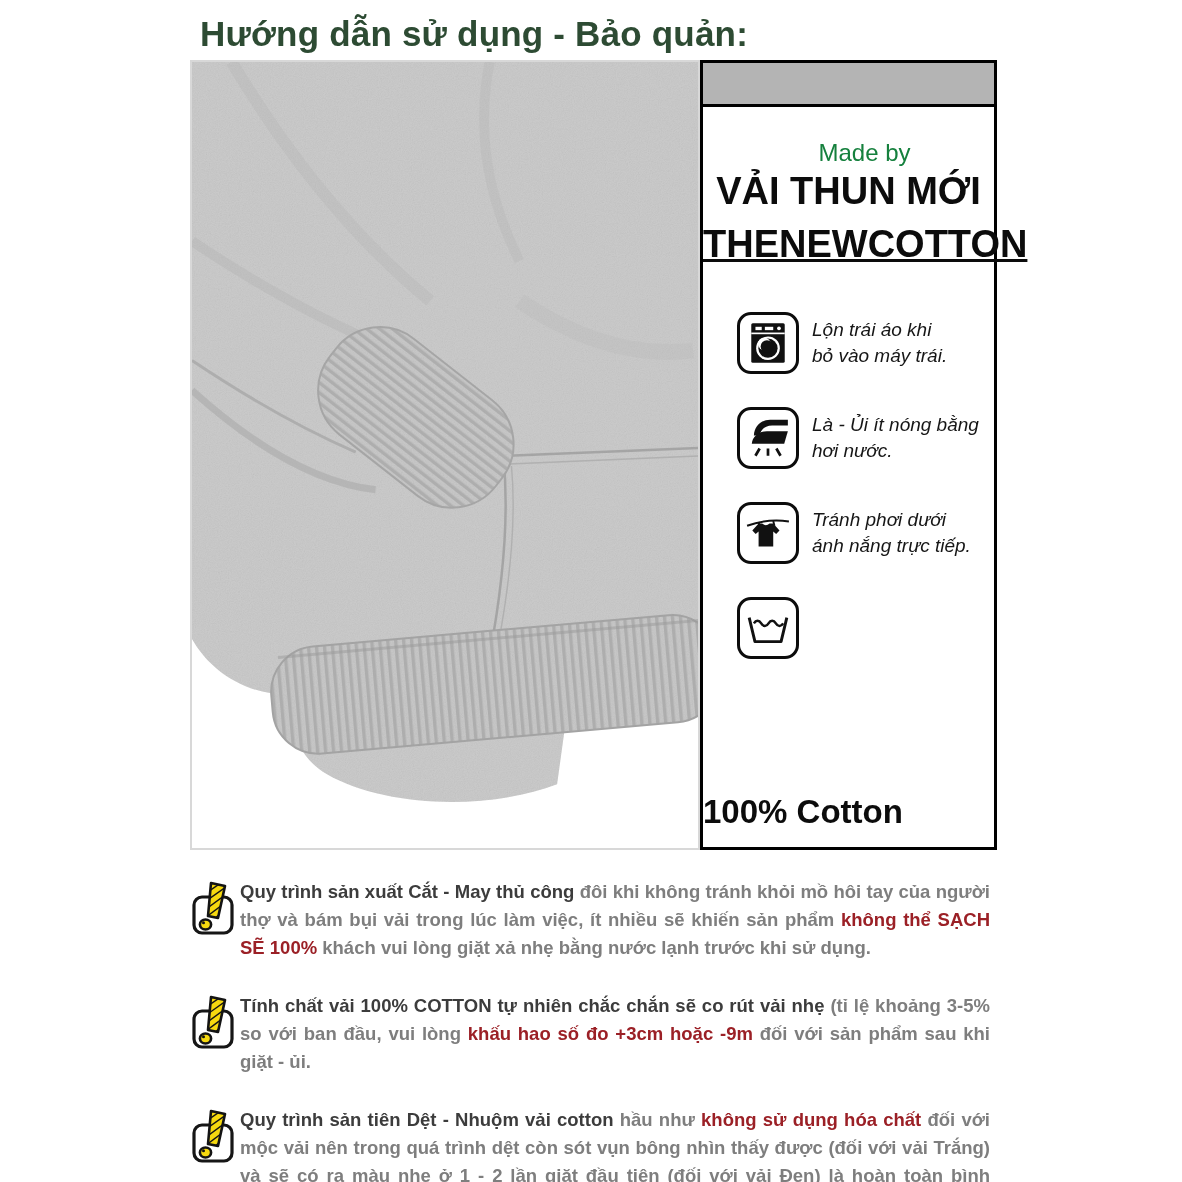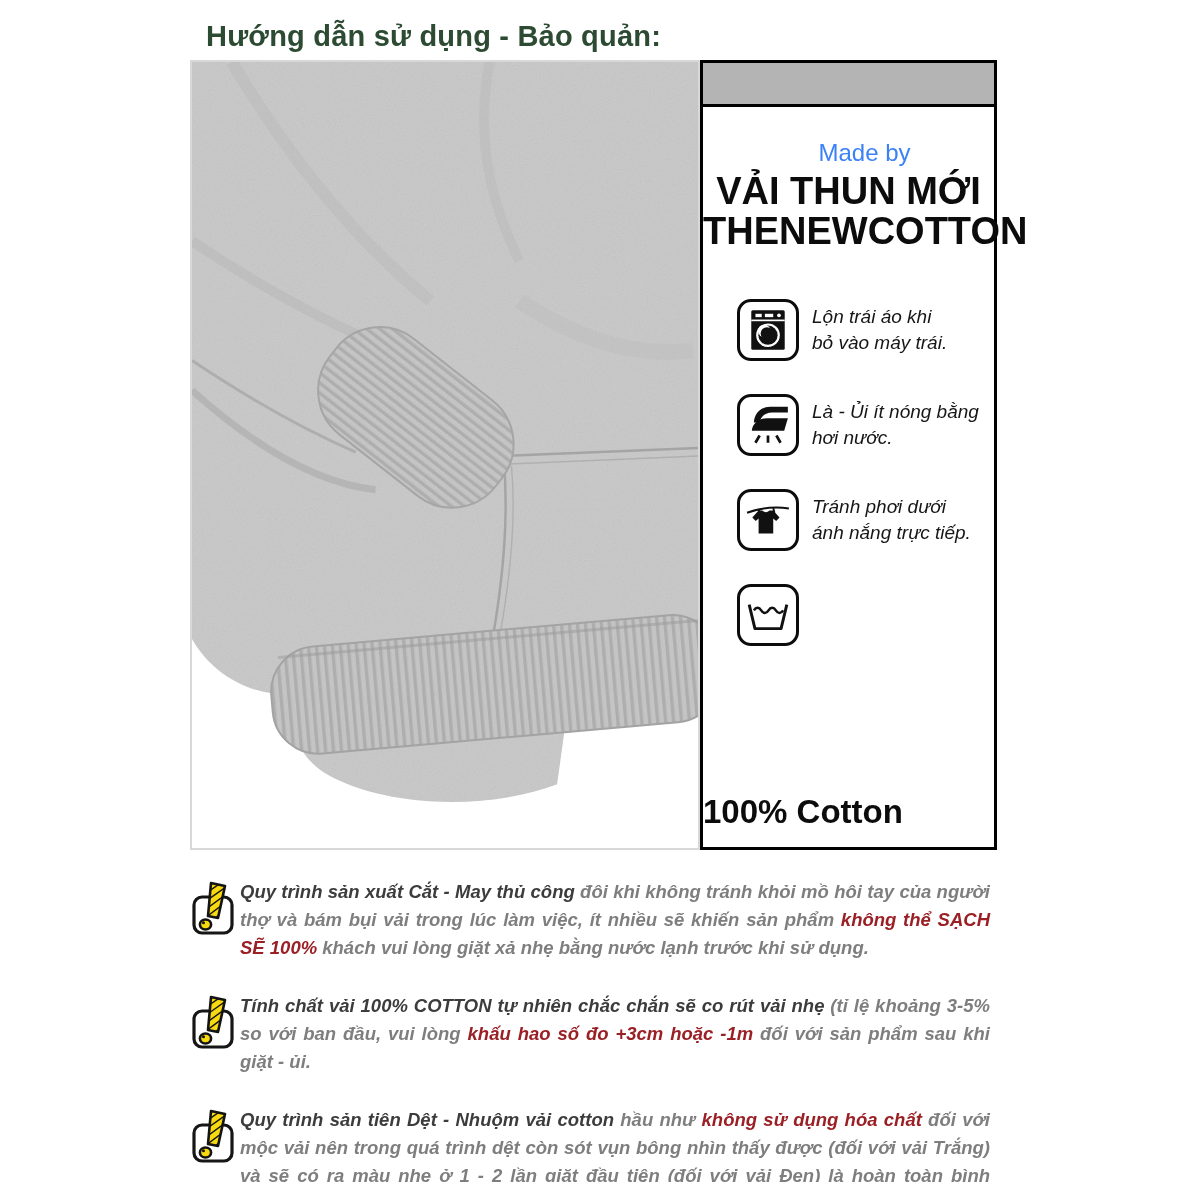--- a/index.html
+++ b/index.html
@@ -2,57 +2,57 @@
 <html><head>
 <meta charset="utf-8">
 <style>
   html,body{margin:0;padding:0;}
   body{
     width:1182px;height:1182px;position:relative;background:#ffffff;
     font-family:"Liberation Sans", sans-serif;overflow:hidden;
   }
   
   .page-title{
-    position:absolute;left:190px;top:4px;margin:16px;
-    font-size:29px;font-weight:bold;color:#2d4b33;letter-spacing:.2px;
+    position:absolute;left:190px;top:4px;margin:10px;
+    font-size:35px;font-weight:bold;color:#2d4b33;letter-spacing:.2px;
   }
   
   .photo{
     position:absolute;left:190px;top:60px;width:510px;height:790px;
     box-sizing:border-box;border:2px solid #d8d8d8;background:#fff;
   }
   .photo svg{display:block;width:100%;height:100%;}
   .label-panel{
     position:absolute;left:700px;top:60px;width:297px;height:790px;
     box-sizing:border-box;border:3px solid #000;background:#fff;
   }
   .label-bar{height:41px;background:#b4b4b4;border-bottom:3px solid #000;}
-  .made-by{margin-top:32px;text-align:center;font-size:24px;color:#3b82f6;margin-left:32px;}
+  .made-by{margin-top:32px;text-align:center;font-size:24px;color:#15803d;margin-left:32px;}
   .brand{margin-top:4px;text-align:center;font-size:38px;line-height:40px;font-weight:bold;color:#0c0c0c;}
-  .brand + .brand{margin-top:0;}
+  .brand + .brand{margin-top:13px;text-decoration:underline;}
   .care-list{margin-top:48px;}
   .care-row{display:flex;align-items:center;padding-left:34px;margin-bottom:33px;height:62px;}
   .care-icon{
     flex:none;width:62px;height:62px;box-sizing:border-box;border:3px solid #0c0c0c;
     border-radius:14px;display:flex;align-items:center;justify-content:center;background:#fff;
   }
   .care-icon svg{width:46px;height:46px;}
   .care-text{margin-left:13px;font-style:italic;font-size:19px;line-height:26px;color:#161616;}
   .care-line{white-space:nowrap;}
   .material{
     position:absolute;bottom:16px;left:0;width:100%;text-align:left;
     font-size:33px;font-weight:bold;color:#0c0c0c;
   }
   
   .notes{position:absolute;left:190px;top:878px;width:800px;}
   .note{display:flex;margin-bottom:30px;}
   .note-icon{flex:none;width:50px;padding-top:2px;}
   .note-icon svg{width:46px;height:58px;overflow:visible;}
   .note-text{
-    margin:0;flex:1;font-size:18.5px;line-height:28px;font-weight:bold;font-style:italic;
+    margin:0;flex:1;font-size:18.5px;line-height:28px;font-weight:bold;
     text-align:justify;color:#7e7e7e;
   }
   .seg-dark{color:#3c3c3c;}
   .seg-gray{color:#7e7e7e;}
   .seg-red{color:#9b2026;}
   .sprite{position:absolute;width:0;height:0;overflow:hidden;}
 </style>
 </head>
 <body>
 
@@ -217,21 +217,21 @@
       <p class="note-text">
         <span class="seg-dark">Quy trình sản xuất Cắt - May thủ công </span><span class="seg-gray">đôi khi không tránh khỏi mồ hôi tay của người thợ và bám bụi vải trong lúc làm việc, ít nhiều sẽ khiến sản phẩm </span><span class="seg-red">không thể SẠCH SẼ 100% </span><span class="seg-gray">khách vui lòng giặt xả nhẹ bằng nước lạnh trước khi sử dụng.</span>
       </p>
     </div>
 
     <div class="note">
       <div class="note-icon"><svg>
             <use href="#icon-exclaim"></use>
           </svg></div>
       <p class="note-text">
-        <span class="seg-dark">Tính chất vải 100% COTTON tự nhiên chắc chắn sẽ co rút vải nhẹ </span><span class="seg-gray">(tỉ lệ khoảng 3-5% so với ban đầu, vui lòng </span><span class="seg-red">khấu hao số đo +3cm hoặc -1m </span><span class="seg-gray">đối với sản phẩm sau khi giặt - ủi.</span>
+        <span class="seg-dark">Tính chất vải 100% COTTON tự nhiên chắc chắn sẽ co rút vải nhẹ </span><span class="seg-gray">(tỉ lệ khoảng 3-5% so với ban đầu, vui lòng </span><span class="seg-red">khấu hao số đo +3cm hoặc -9m </span><span class="seg-gray">đối với sản phẩm sau khi giặt - ủi.</span>
       </p>
     </div>
 
     <div class="note">
       <div class="note-icon"><svg>
             <use href="#icon-exclaim"></use>
           </svg></div>
       <p class="note-text">
         <span class="seg-dark">Quy trình sản tiên Dệt - Nhuộm vải cotton </span><span class="seg-gray">hầu như </span><span class="seg-red">không sử dụng hóa chất </span><span class="seg-gray">đối với mộc vải nên trong quá trình dệt còn sót vụn bông nhìn thấy được (đối với vải Trắng) và sẽ có ra màu nhẹ ở 1 - 2 lần giặt đầu tiên (đối với vải Đen) là hoàn toàn bình thường.</span>
       </p>

